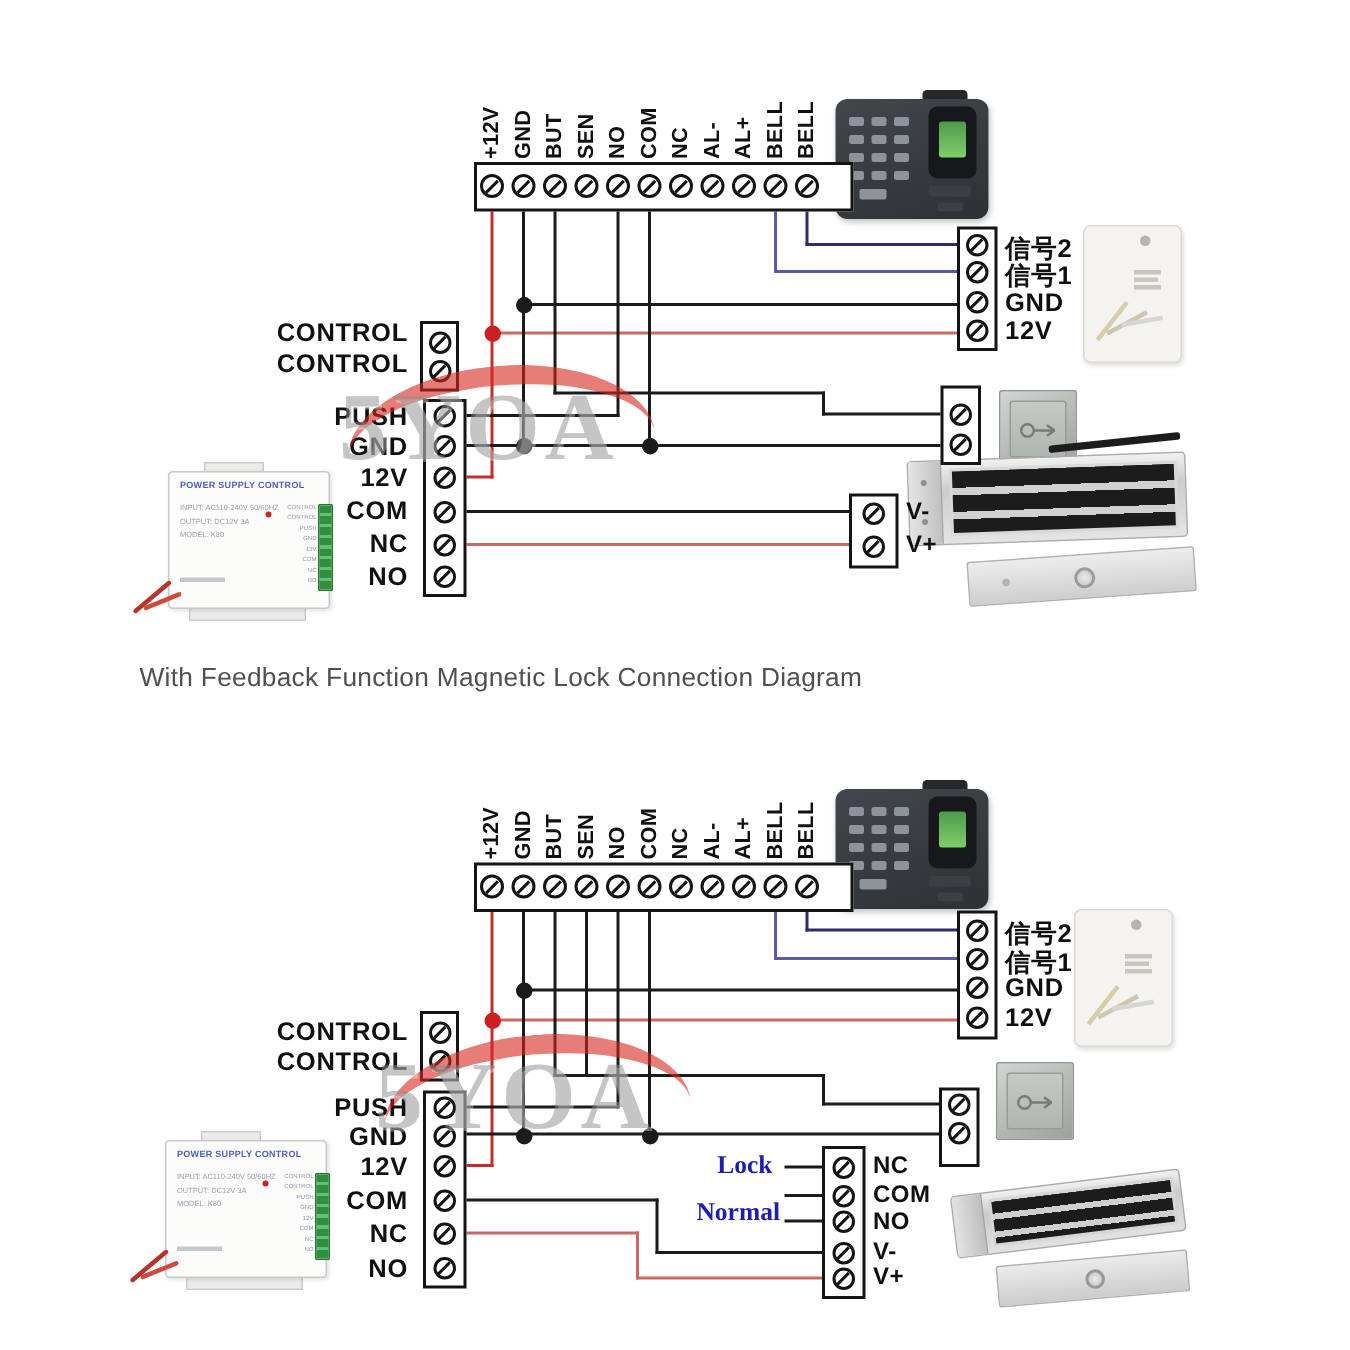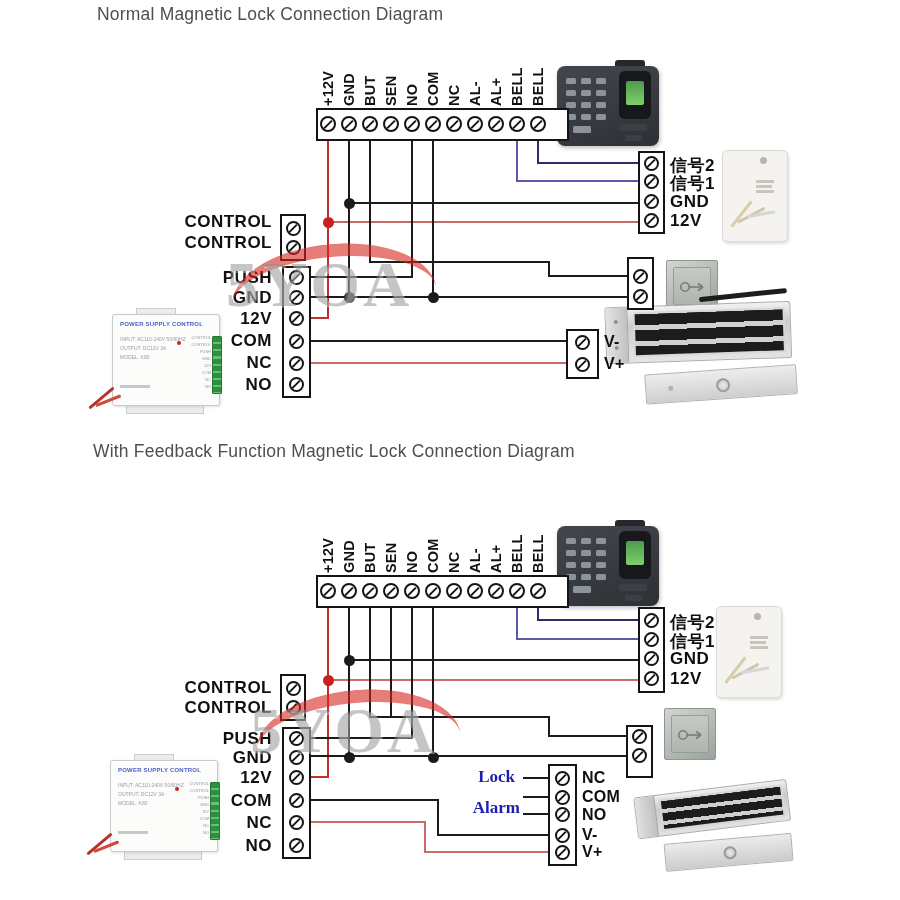--- a/index.html
+++ b/index.html
@@ -21,21 +21,20 @@
       border-radius:105px 105px 0 0 / 55px 55px 0 0;transform:rotate(-5deg);}
   .wm .wmtext{position:absolute;font-family:"Liberation Serif",serif;font-weight:700;font-size:64px;
       color:rgba(140,140,140,.5);letter-spacing:3px;text-shadow:2px 2px 0 rgba(255,255,255,.35);}
   .dev{position:absolute;z-index:1;}
   .abs{position:absolute;box-sizing:border-box;}
 </style>
 </head>
 <body>
 
 <div id="stage">
-  <div class="title" id="title-top" style="left: 97px; top: 4px; position: absolute;">Normal Magnetic Lock Connection Diagram</div>
   <div class="title" id="title-bottom" style="left: 93px; top: 441px; position: absolute; text-align: right;">With Feedback Function Magnetic Lock Connection Diagram</div>
 <div class="wire" style="left: 326.75px; top: 138.75px; width: 2.5px; height: 84.5px; position: absolute; background: rgb(195, 47, 40);"></div>
     <div class="wire" style="left: 326.75px; top: 220.75px; width: 325.5px; height: 2.5px; position: absolute; background: rgb(201, 106, 99);"></div>
     <div class="wire" style="left: 326.75px; top: 220.75px; width: 2.5px; height: 98.5px; position: absolute; background: rgb(195, 47, 40);"></div>
     <div class="wire" style="left: 294.75px; top: 316.75px; width: 34.5px; height: 2.5px; position: absolute; background: rgb(195, 47, 40);"></div>
     <div class="wire" style="left: 347.75px; top: 138.75px; width: 2.5px; height: 159.5px; position: absolute; background: rgb(27, 27, 27);"></div>
     <div class="wire" style="left: 347.75px; top: 201.75px; width: 304.5px; height: 2.5px; position: absolute; background: rgb(27, 27, 27);"></div>
     <div class="wire" style="left: 368.75px; top: 138.75px; width: 2.5px; height: 124.5px; position: absolute; background: rgb(27, 27, 27);"></div>
     <div class="wire" style="left: 368.75px; top: 260.75px; width: 181.5px; height: 2.5px; position: absolute; background: rgb(27, 27, 27);"></div>
     <div class="wire" style="left: 547.75px; top: 260.75px; width: 2.5px; height: 16.5px; position: absolute; background: rgb(27, 27, 27);"></div>
@@ -316,21 +315,21 @@
     <div class="lbl b17" style="left: 670px; top: 611px; width: 70px; position: absolute; text-align: left;">信号2</div>
     <div class="lbl b17" style="left: 670px; top: 630px; width: 70px; position: absolute; text-align: left;">信号1</div>
     <div class="lbl b17" style="left: 670px; top: 649px; width: 70px; position: absolute; text-align: left;">GND</div>
     <div class="lbl b17" style="left: 670px; top: 669px; width: 70px; position: absolute; text-align: left;">12V</div>
     <div class="lbl b16" style="left: 582px; top: 769px; width: 60px; position: absolute; text-align: left;">NC</div>
     <div class="lbl b16" style="left: 582px; top: 788px; width: 60px; position: absolute; text-align: left;">COM</div>
     <div class="lbl b16" style="left: 582px; top: 806px; width: 60px; position: absolute; text-align: left;">NO</div>
     <div class="lbl b16" style="left: 582px; top: 826px; width: 60px; position: absolute; text-align: left;">V-</div>
     <div class="lbl b16" style="left: 582px; top: 843px; width: 60px; position: absolute; text-align: left;">V+</div>
     <div class="lbl al" style="left: 440px; top: 767px; width: 75px; position: absolute; text-align: right;">Lock</div>
-    <div class="lbl al" style="left: 445px; top: 798px; width: 75px; position: absolute; text-align: right;">Alarm</div>
+    <div class="lbl al" style="left: 445px; top: 798px; width: 75px; position: absolute; text-align: right;">Normal</div>
     <div class="wm" style="left: 222px; top: 218px; width: 260px; height: 120px; position: absolute;">
       <div class="swoosh" style="left: 8px; top: 26px; position: absolute; border-top-color: rgba(215, 38, 30, 0.6);"></div>
       <div class="wmtext" style="left: 4px; top: 30px; position: absolute;">5YOA</div>
     </div>
     <div class="wm" style="left: 246px; top: 664px; width: 260px; height: 120px; position: absolute;">
       <div class="swoosh" style="left: 8px; top: 26px; position: absolute; border-top-color: rgba(215, 38, 30, 0.6);"></div>
       <div class="wmtext" style="left: 4px; top: 30px; position: absolute;">5YOA</div>
     </div>
     <div class="dev" style="left: 557px; top: 66px; width: 102px; height: 80px; position: absolute;">
       <div class="abs" style="left: 58px; top: -6px; width: 30px; height: 10px; background: rgb(38, 40, 44); border-radius: 3px;"></div>

